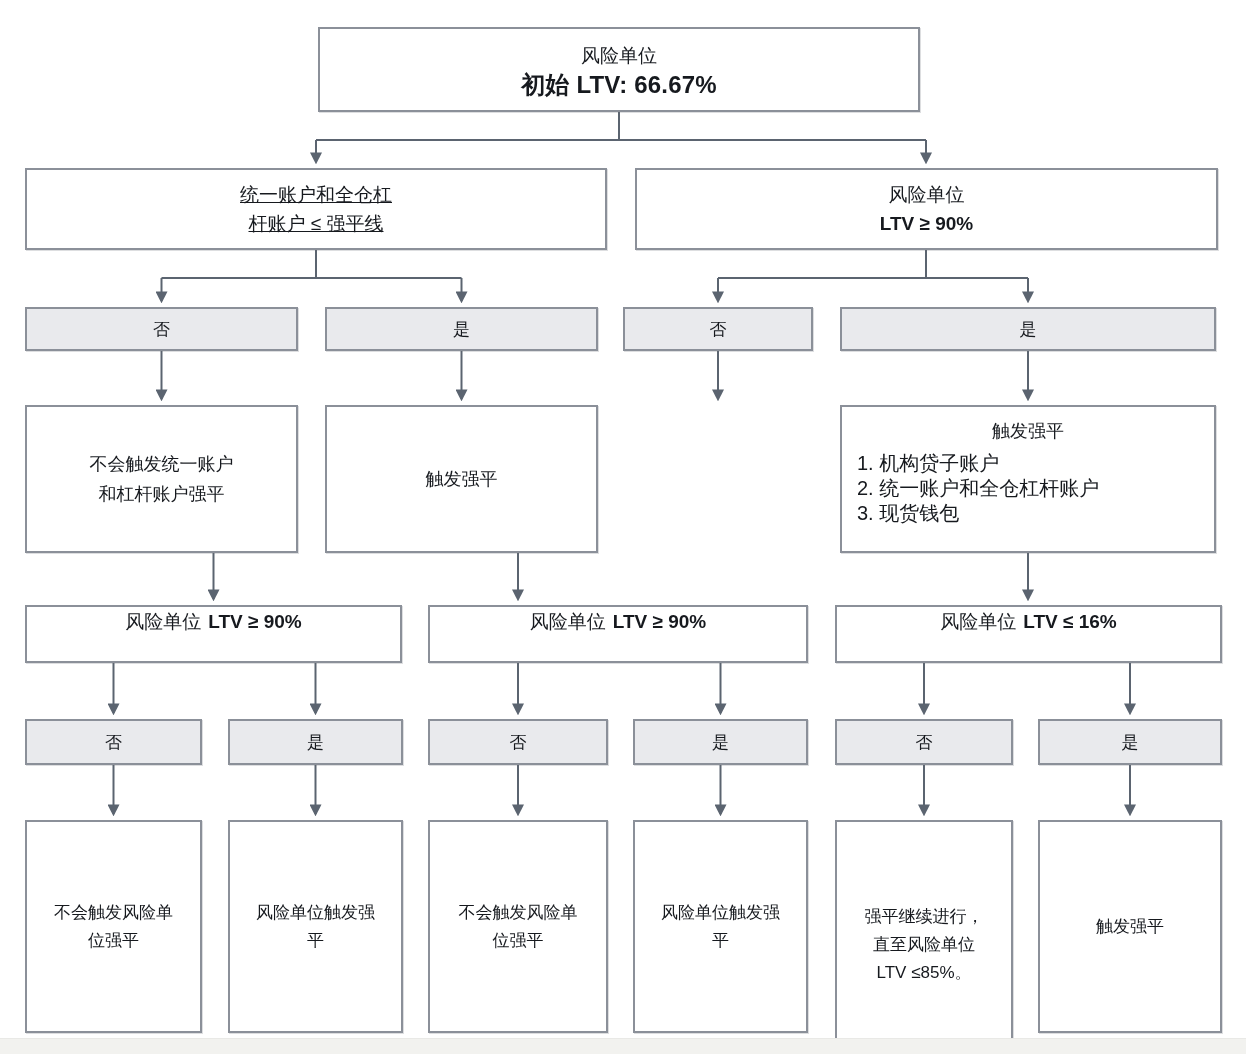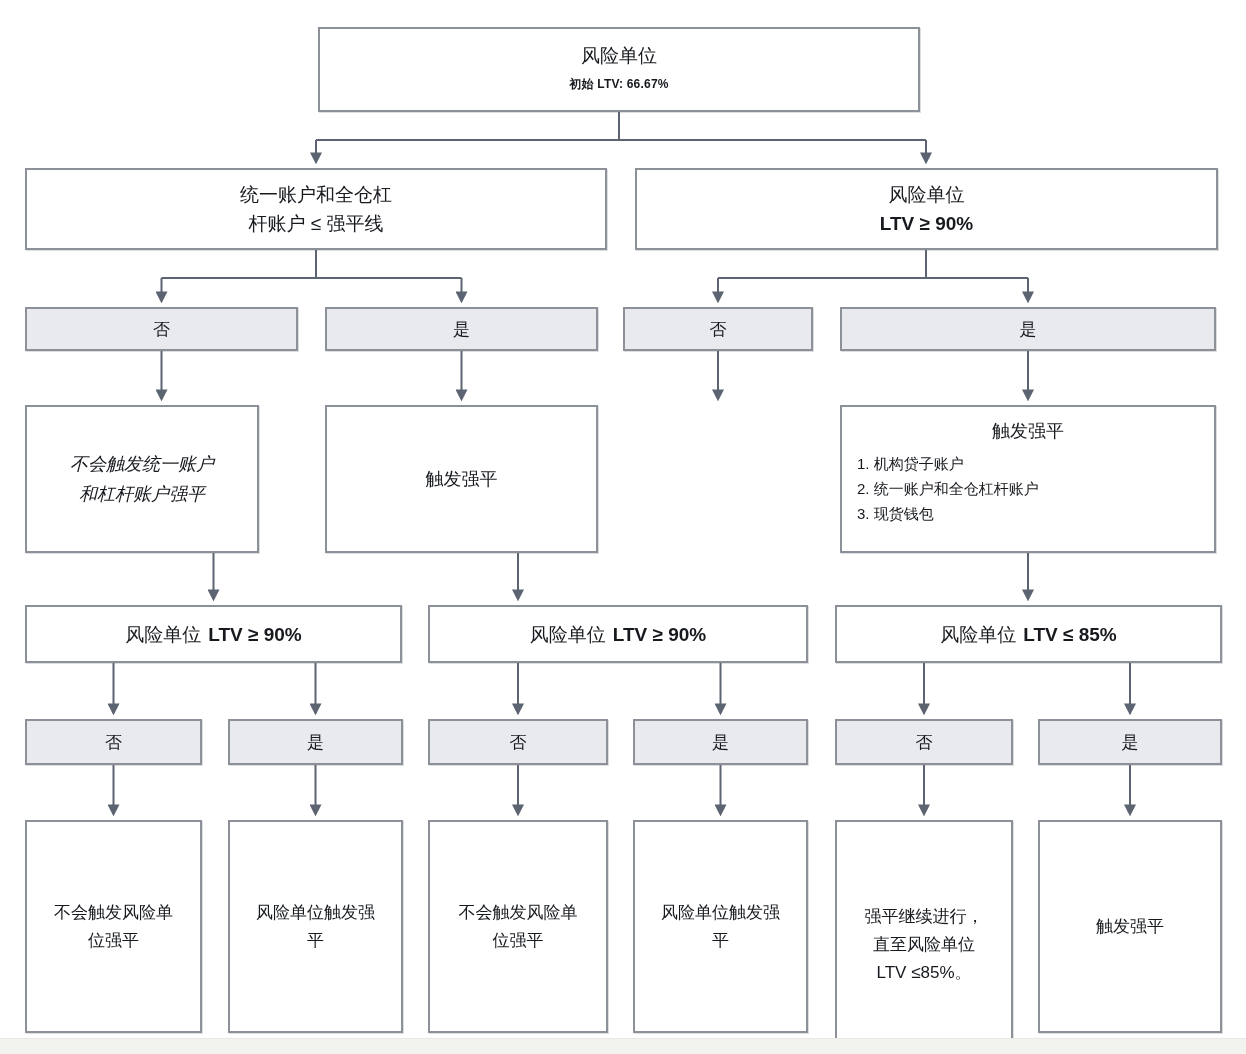--- a/index.html
+++ b/index.html
@@ -36,47 +36,46 @@
   }
   #arrowhead path{ fill:var(--line); }
   .node{
     position:absolute;
     box-sizing:border-box;
     background:#fff;
     border:2px solid var(--border);
     box-shadow:1px 1px 0 rgba(100,106,116,.22);
     display:flex;
     flex-direction:column;
-    align-items:center;
     justify-content:center;
     text-align:center;
     color:var(--text);
     line-height:29px;
     font-size:19px;
   }
   .node.root .t1{font-size:19px;}
-  .node.root .t2{font-size:12px;font-weight:700;letter-spacing:.2px;}
+  .node.root .t2{font-size:24px;font-weight:700;letter-spacing:.2px;}
   .node.yn{
     background:var(--yesno-fill);
     font-size:17px;
     line-height:normal;
   }
   .node.outcome{font-size:18px;line-height:30px;}
   .node.cond{font-size:19px;flex-direction:row;}
   .node.cond .pre{margin-right:7px;}
   .node.cond .ltv{font-weight:600;}
   .node .ltv2{font-weight:600;}
   .node.final{font-size:17px;line-height:28px;}
   .node.listbox{
     justify-content:flex-start;
     padding-top:11px;
   }
   .listbox .lb-title{font-size:18px;line-height:26px;margin-bottom:7px;}
   .listbox .lb-items{
-    font-size:15px;
+    font-size:20px;
     line-height:25px;
     text-align:left;
     align-self:flex-start;
     padding-left:15px;
   }
   .footer-strip{
     position:absolute;
     left:0;
     width:1246px;
     background:var(--footer-strip);
@@ -129,49 +128,49 @@
     <line class="edge" x1="720.5" y1="765" x2="720.5" y2="814" marker-end="url(#arrowhead)"></line>
     <line class="edge" x1="924" y1="765" x2="924" y2="814" marker-end="url(#arrowhead)"></line>
     <line class="edge" x1="1130" y1="765" x2="1130" y2="814" marker-end="url(#arrowhead)"></line>
   </svg>
 
   <div class="node root" style="left:318px;top:27px;width:602px;height:85px;">
     <div class="t1">风险单位</div>
     <div class="t2">初始 LTV: 66.67%</div>
   </div>
 
-  <div class="node" style="left:25px;top:168px;width:582px;height:82px;">统一账户和全仓杠<br>杆账户 ≤ 强平线</div>
+  <div class="node" style="left:25px;top:168px;width:582px;height:82px;text-decoration:underline;">统一账户和全仓杠<br>杆账户 ≤ 强平线</div>
   <div class="node" style="left:635px;top:168px;width:583px;height:82px;">
     <div>风险单位</div>
     <div class="ltv2">LTV ≥ 90%</div>
   </div>
 
   <div class="node yn" style="left:25px;top:307px;width:273px;height:44px;">否</div>
   <div class="node yn" style="left:325px;top:307px;width:273px;height:44px;">是</div>
   <div class="node yn" style="left:623px;top:307px;width:190px;height:44px;">否</div>
   <div class="node yn" style="left:840px;top:307px;width:376px;height:44px;">是</div>
 
-  <div class="node outcome" style="left:25px;top:405px;width:234px;height:148px;font-style:italic;">不会触发统一账户<br>和杠杆账户强平</div>
+  <div class="node outcome" style="left:25px;top:405px;width:273px;height:148px;">不会触发统一账户<br>和杠杆账户强平</div>
   <div class="node outcome" style="left:325px;top:405px;width:273px;height:148px;">触发强平</div>
   <div class="node listbox" style="left:840px;top:405px;width:376px;height:148px;">
     <div class="lb-title">触发强平</div>
     <div class="lb-items">1. 机构贷子账户<br>2. 统一账户和全仓杠杆账户<br>3. 现货钱包</div>
   </div>
 
   <div class="node cond" style="left:25px;top:605px;width:377px;height:58px;">
     <span class="pre">风险单位</span>
     <span class="ltv">LTV ≥ 90%</span>
   </div>
   <div class="node cond" style="left:428px;top:605px;width:380px;height:58px;">
     <span class="pre">风险单位</span>
     <span class="ltv">LTV ≥ 90%</span>
   </div>
   <div class="node cond" style="left:835px;top:605px;width:387px;height:58px;">
     <span class="pre">风险单位</span>
-    <span class="ltv">LTV ≤ 85%</span>
+    <span class="ltv">LTV ≤ 16%</span>
   </div>
 
   <div class="node yn" style="left:25px;top:719px;width:177px;height:46px;">否</div>
   <div class="node yn" style="left:228px;top:719px;width:175px;height:46px;">是</div>
   <div class="node yn" style="left:428px;top:719px;width:180px;height:46px;">否</div>
   <div class="node yn" style="left:633px;top:719px;width:175px;height:46px;">是</div>
   <div class="node yn" style="left:835px;top:719px;width:178px;height:46px;">否</div>
   <div class="node yn" style="left:1038px;top:719px;width:184px;height:46px;">是</div>
 
   <div class="node final" style="left:25px;top:820px;width:177px;height:213px;">不会触发风险单<br>位强平</div>

